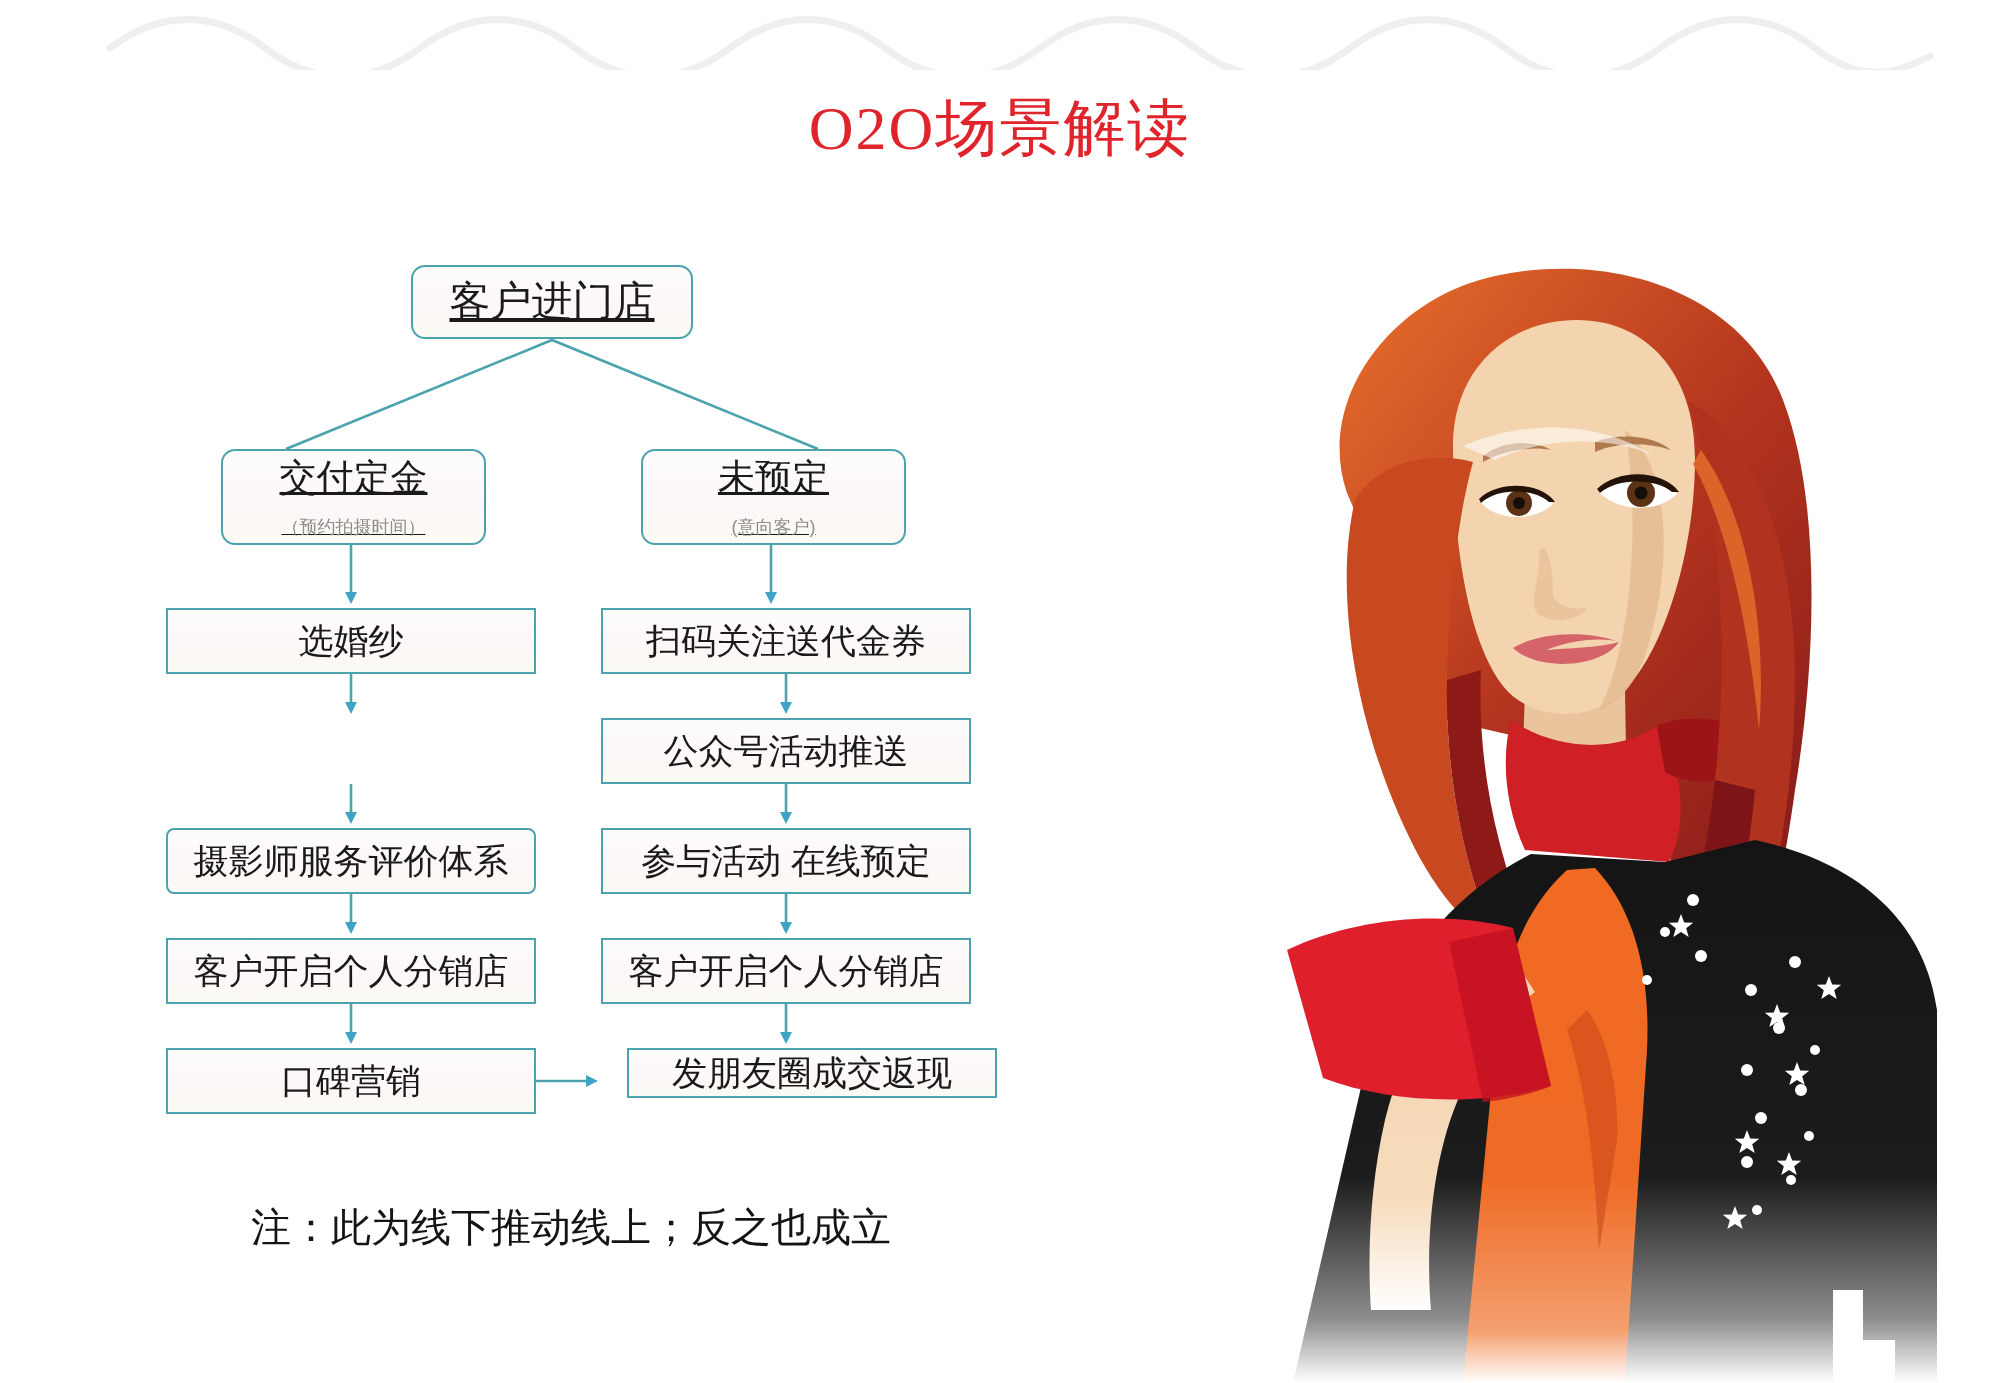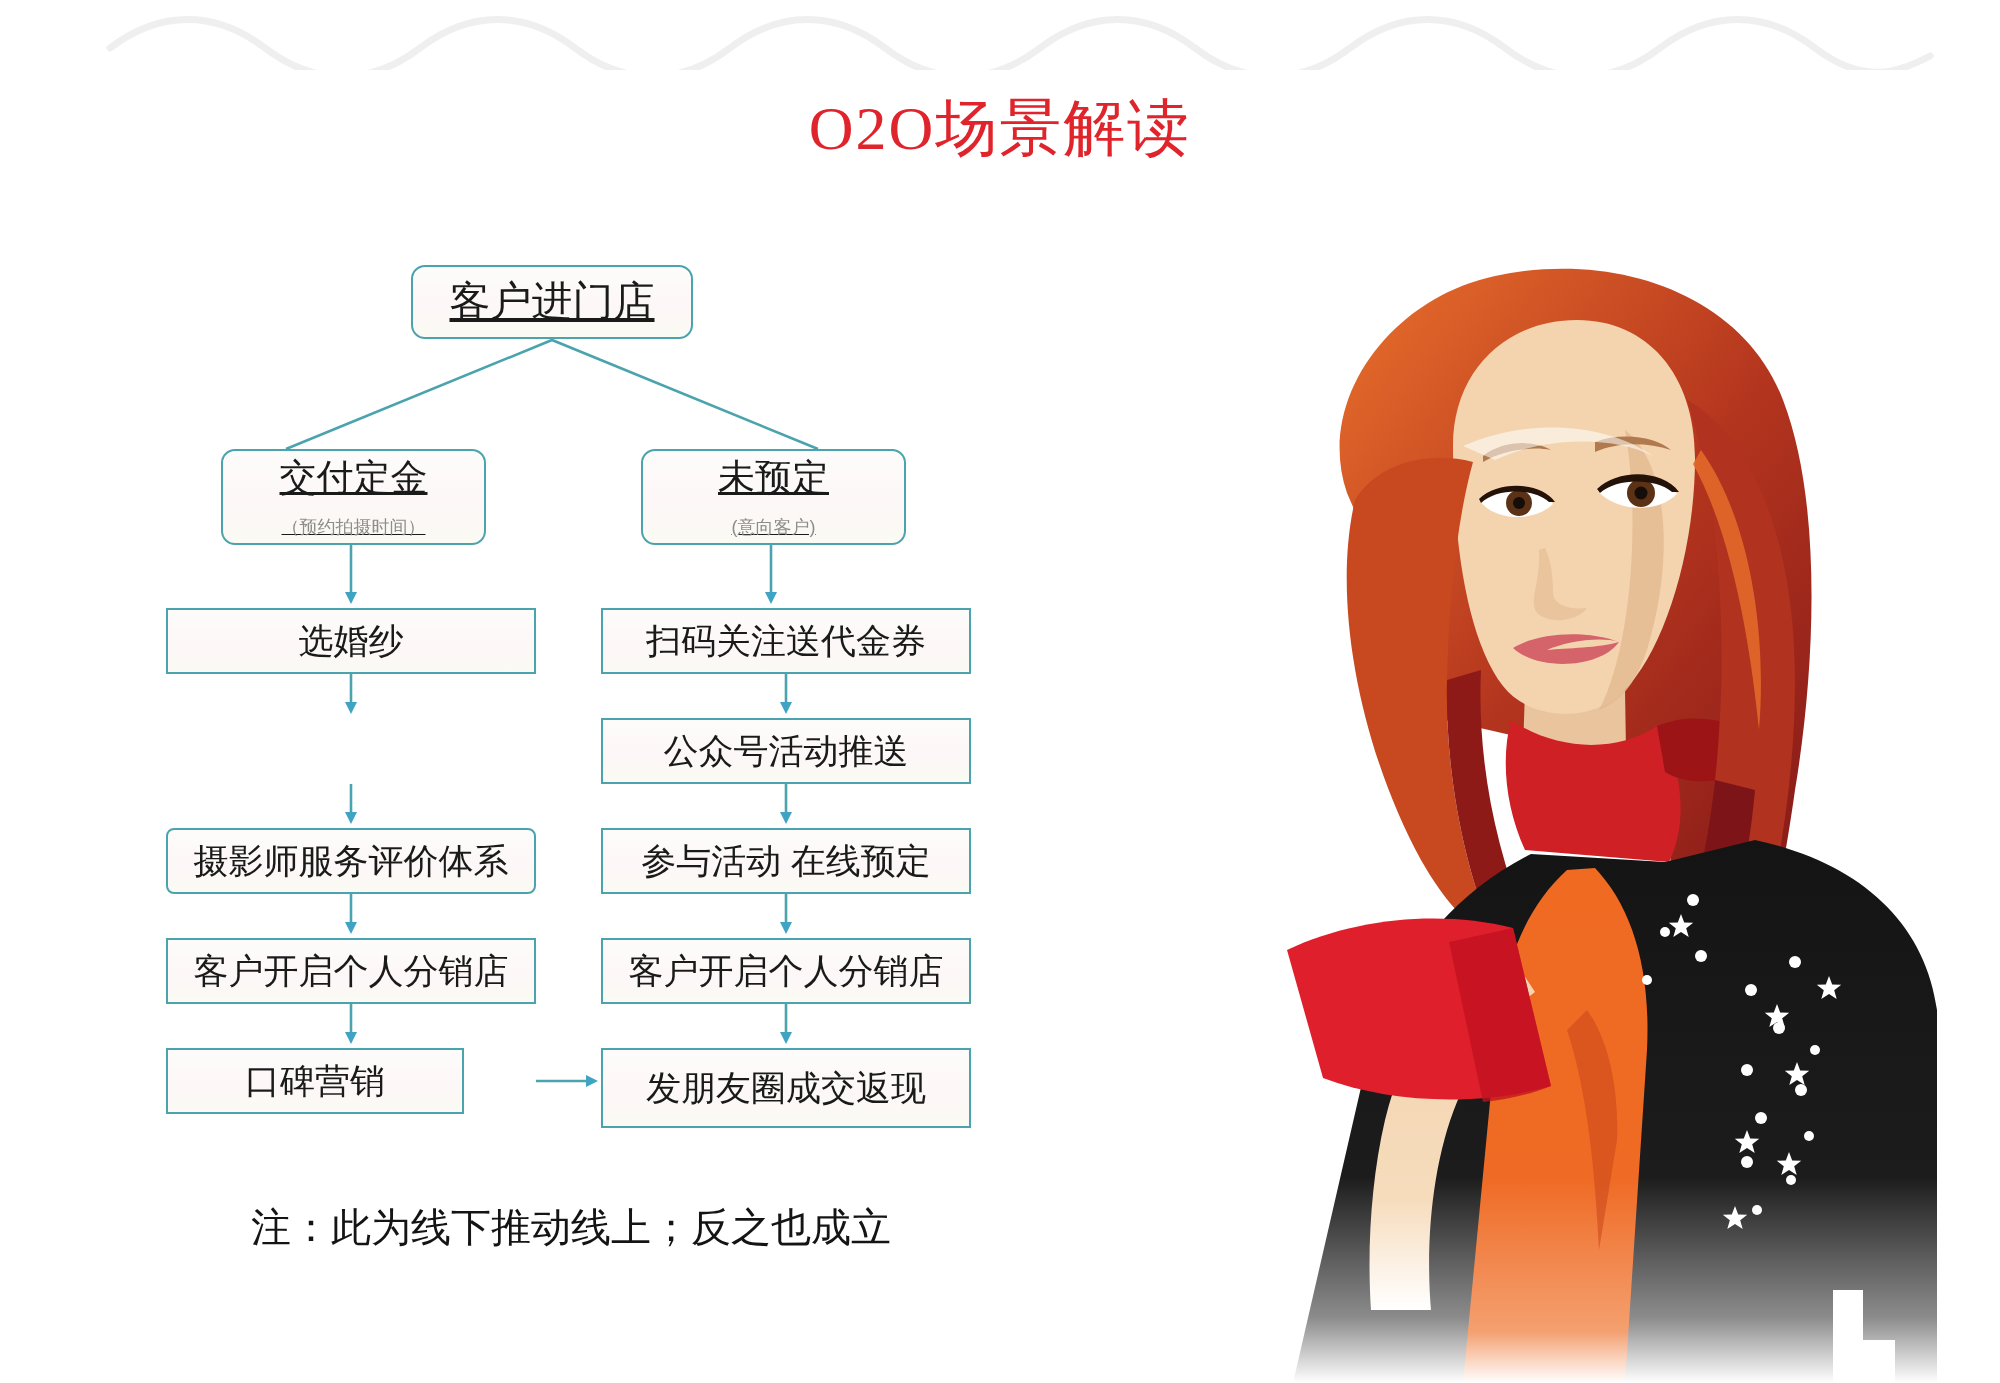--- a/index.html
+++ b/index.html
@@ -51,28 +51,28 @@
   
   #n-deposit{left:221px;top:449px;width:265px;height:96px;}
   #n-nobook {left:641px;top:449px;width:265px;height:96px;}
   #n-deposit .main,#n-nobook .main{font-size:37px;}
 
   
   #l1{left:166px;top:608px;width:370px;height:66px;}
   #l2{left:166px;top:718px;width:370px;height:66px;}
   #l3{left:166px;top:828px;width:370px;height:66px;border-radius:8px;}
   #l4{left:166px;top:938px;width:370px;height:66px;}
-  #l5{left:166px;top:1048px;width:298px;height:66px;}
+  #l5{left:166px;top:1048px;width:370px;height:66px;}
 
   
   #r1{left:601px;top:608px;width:370px;height:66px;}
   #r2{left:601px;top:718px;width:370px;height:66px;}
   #r3{left:601px;top:828px;width:370px;height:66px;}
   #r4{left:601px;top:938px;width:370px;height:66px;}
-  #r5{left:601px;top:1048px;width:370px;height:80px;}
+  #r5{left:627px;top:1048px;width:370px;height:50px;}
 
   .footnote{
     position:absolute;left:166px;top:1200px;width:810px;
     text-align:center;font-size:40px;color:#141414;white-space:nowrap;
   }
 
   
   .illu{position:absolute;left:1195px;top:250px;width:760px;height:1133px;}
   .illu svg{display:block;width:760px;height:1133px;}
 </style>

